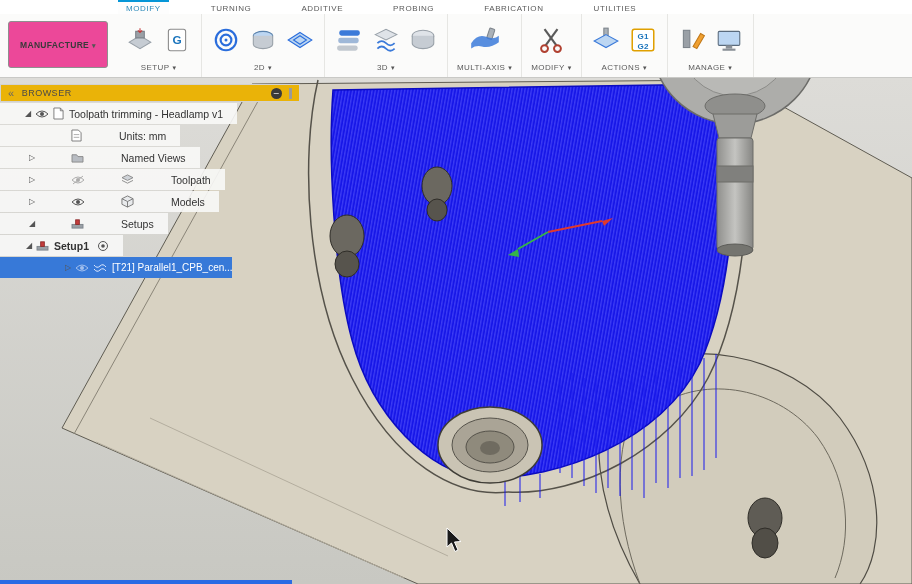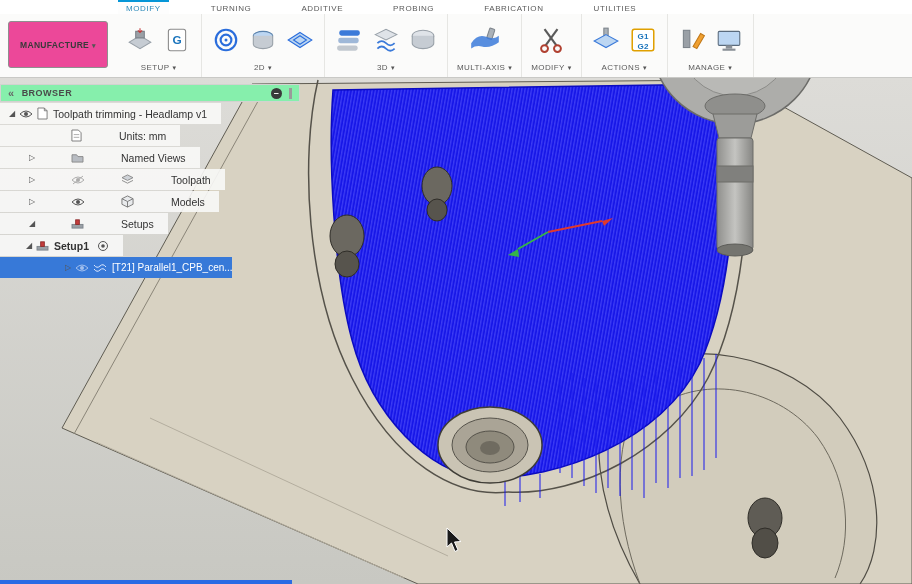--- a/index.html
+++ b/index.html
@@ -19,30 +19,30 @@
   .group-icons { display:flex; align-items:center; gap:7px; flex:1; }
   .tbtn { display:flex; align-items:center; justify-content:center; border-radius:2px; padding:1px; cursor:pointer; }
   .group-label { font-size:8px; color:#5a5a5a; letter-spacing:.4px; padding:3px 0 2px 0; white-space:nowrap; }
 
   
   .viewport { position:absolute; top:78px; left:0; width:912px; height:506px; z-index:1; }
   .viewport svg { display:block; }
 
   
   .browser { position:absolute; top:84px; left:0; width:300px; z-index:20; }
-  .browser-header { height:18px; background:#86efac; border:1px solid #d2d2d0; display:flex; align-items:center; font-size:9px; letter-spacing:.5px; color:#4a4a4a; padding:0 7px; gap:7px;font-weight:bold; }
+  .browser-header { height:18px; background:#eab308; border:1px solid #d2d2d0; display:flex; align-items:center; font-size:9px; letter-spacing:.5px; color:#4a4a4a; padding:0 7px; gap:7px; }
   .chevrons::before { content:"«"; font-size:11px; color:#666; }
   .browser-header .spacer { flex:1; }
   .minus-circle { width:11px; height:11px; border-radius:50%; background:#3a3a3a; color:#fff; font-size:9px; line-height:10px; text-align:center; cursor:pointer; }
   .minus-circle::after { content:"–"; }
   .drag-bar { width:3px; height:11px; background:#9a9a9a; cursor:pointer; }
 
   .tree { display:flex; flex-direction:column; }
   .row { display:flex; align-items:center; height:21px; font-size:10.5px; color:#333; background:rgba(248,248,247,.9); width:fit-content; padding-right:14px; margin-top:1px; cursor:default; white-space:nowrap; }
-  .lvl0 { padding-left:6px; }
+  .lvl0 { padding-left:22px; }
   .lvl1 { padding-left:26px;gap:32px; }
   .lvl2 { padding-left:23px; }
   .lvl3 { padding-left:62px; }
   .exp { width:12px; font-size:8px; color:#555; text-align:center; cursor:pointer; flex:0 0 12px; }
   .exp.open::before { content:"◢"; }
   .exp.closed::before { content:"▷"; }
   .exp.none::before { content:""; }
   .ticon { margin:0 3px 0 1px; flex:0 0 auto; }
   .row .lbl { margin-left:2px; }
   .row.selected { background:#3779d8; color:#ffffff; width:232px; font-size:10px; }

